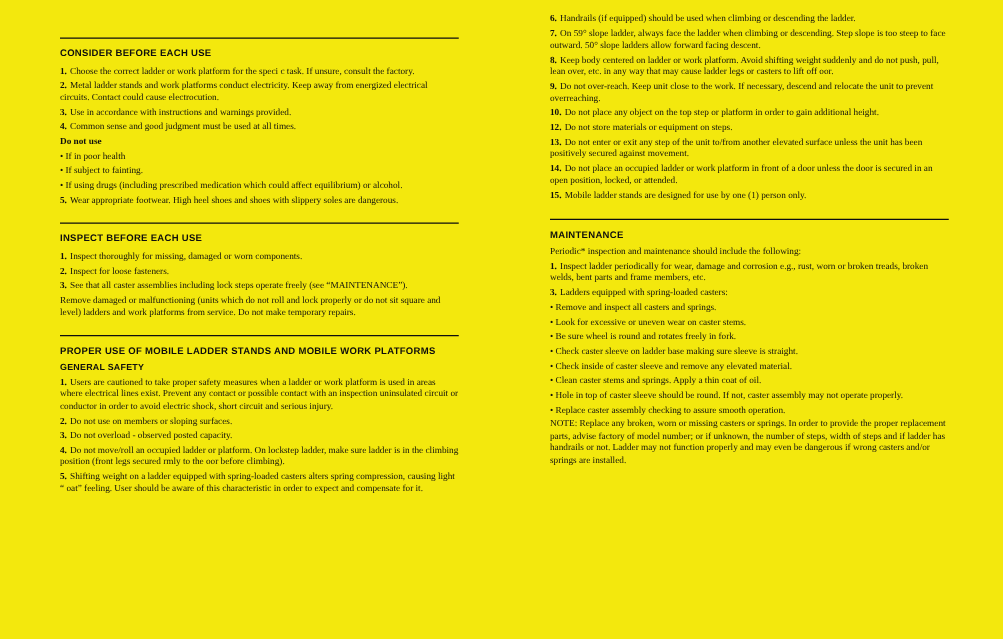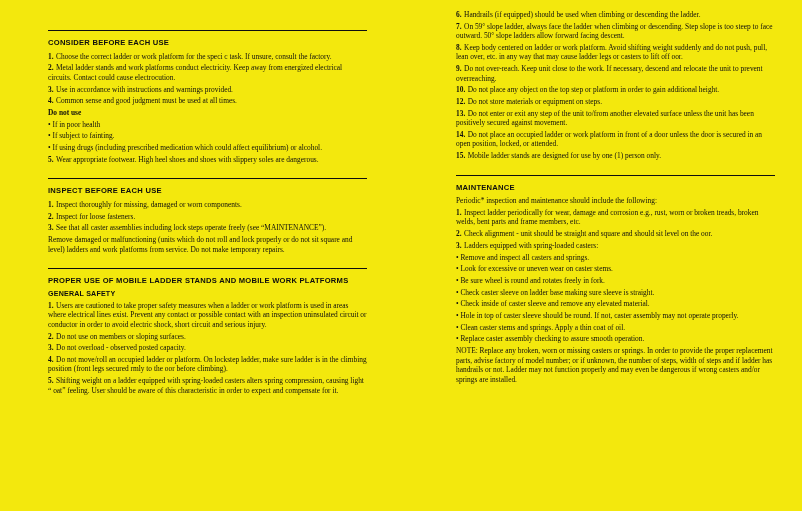--- a/index.html
+++ b/index.html
@@ -6,21 +6,21 @@
   html, body { margin: 0; padding: 0; }
   body {
     width: 802px; height: 511px;
     position: relative; overflow: hidden;
     background: #f3e80d;
     color: #0e0e0e;
     font-family: "Liberation Serif", serif;
   }
   .col { position: absolute; width: 319px; }
   #col-left  { left: 48px;  top: 30px; }
-  #col-right { left: 456px; top: 10px; }
+  #col-right { left: 440px; top: 10px; }
   .rule { border: 0; border-top: 1px solid #0e0e0e; margin: 14px 0 7px; height: 0; }
   .col .rule:first-child { margin-top: 0; }
   h2.heading {
     font-family: "Liberation Sans", sans-serif;
     font-weight: 700; font-size: 7.6px; line-height: 1.22;
     letter-spacing: .25px; margin: 0 0 4.5px;
   }
   h3.subheading {
     font-family: "Liberation Sans", sans-serif;
     font-weight: 700; font-size: 7.1px; line-height: 1.2;
@@ -69,24 +69,23 @@
     <p class="item"><b>9.</b><span>Do not over-reach. Keep unit close to the work. If necessary, descend and relocate the unit to prevent overreaching.</span></p>
     <p class="item"><b>10.</b><span>Do not place any object on the top step or platform in order to gain additional height.</span></p>
     <p class="item"><b>12.</b><span>Do not store materials or equipment on steps.</span></p>
     <p class="item"><b>13.</b><span>Do not enter or exit any step of the unit to/from another elevated surface unless the unit has been positively secured against movement.</span></p>
     <p class="item"><b>14.</b><span>Do not place an occupied ladder or work platform in front of a door unless the door is secured in an open position, locked, or attended.</span></p>
     <p class="item"><b>15.</b><span>Mobile ladder stands are designed for use by one (1) person only.</span></p>
     <div class="rule"></div>
     <h2 class="heading">MAINTENANCE</h2>
     <p class="plain">Periodic* inspection and maintenance should include the following:</p>
     <p class="item"><b>1.</b><span>Inspect ladder periodically for wear, damage and corrosion e.g., rust, worn or broken treads, broken welds, bent parts and frame members, etc.</span></p>
-    <p class="item"><b>2.</b><span>Check alignment - unit should be straight and square and should sit level on the oor.</span></p>
     <p class="item"><b>3.</b><span>Ladders equipped with spring-loaded casters:</span></p>
     <p class="bullet">• Remove and inspect all casters and springs.</p>
     <p class="bullet">• Look for excessive or uneven wear on caster stems.</p>
     <p class="bullet">• Be sure wheel is round and rotates freely in fork.</p>
     <p class="bullet">• Check caster sleeve on ladder base making sure sleeve is straight.</p>
     <p class="bullet">• Check inside of caster sleeve and remove any elevated material.</p>
+    <p class="bullet">• Clean caster stems and springs. Apply a thin coat of oil.</p>
     <p class="bullet">• Hole in top of caster sleeve should be round. If not, caster assembly may not operate properly.</p>
-    <p class="bullet">• Clean caster stems and springs. Apply a thin coat of oil.</p>
     <p class="bullet">• Replace caster assembly checking to assure smooth operation.</p>
     <p class="plain">NOTE: Replace any broken, worn or missing casters or springs. In order to provide the proper replacement parts, advise factory of model number; or if unknown, the number of steps, width of steps and if ladder has handrails or not. Ladder may not function properly and may even be dangerous if wrong casters and/or springs are installed.</p>
   </div>
 
 </body></html>

